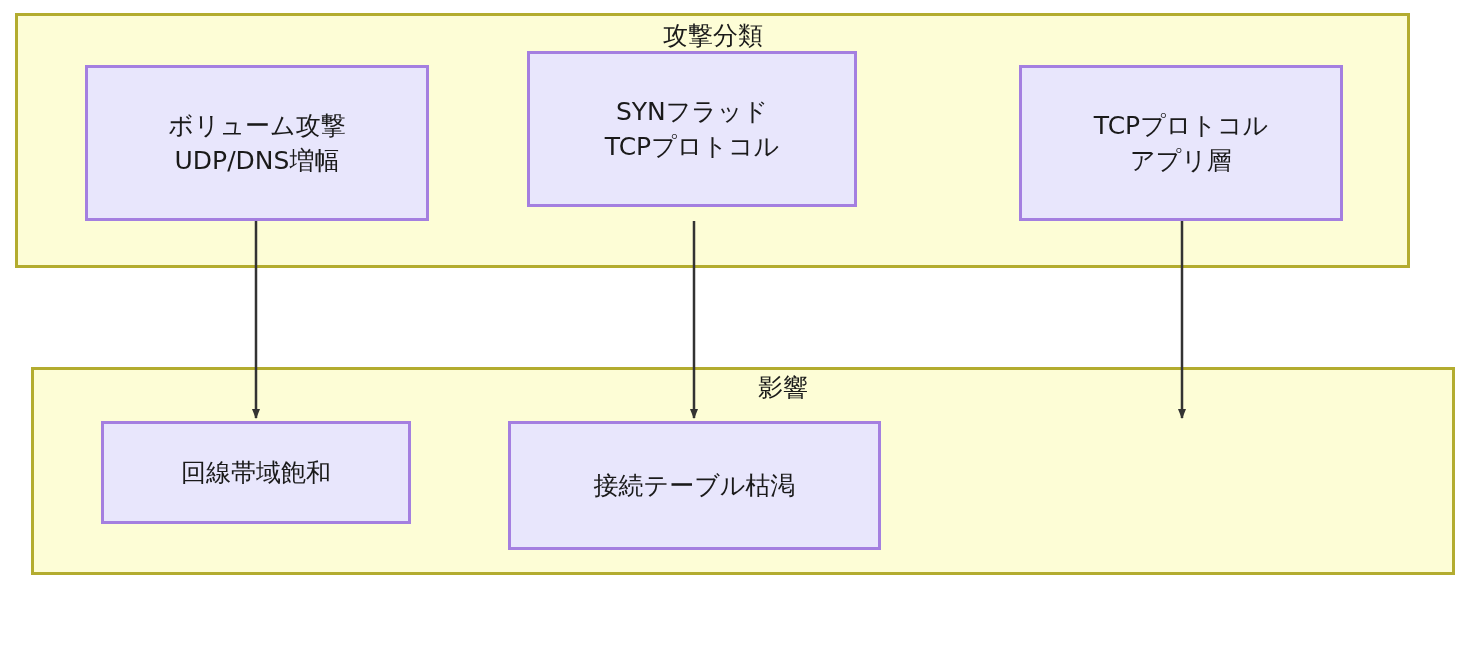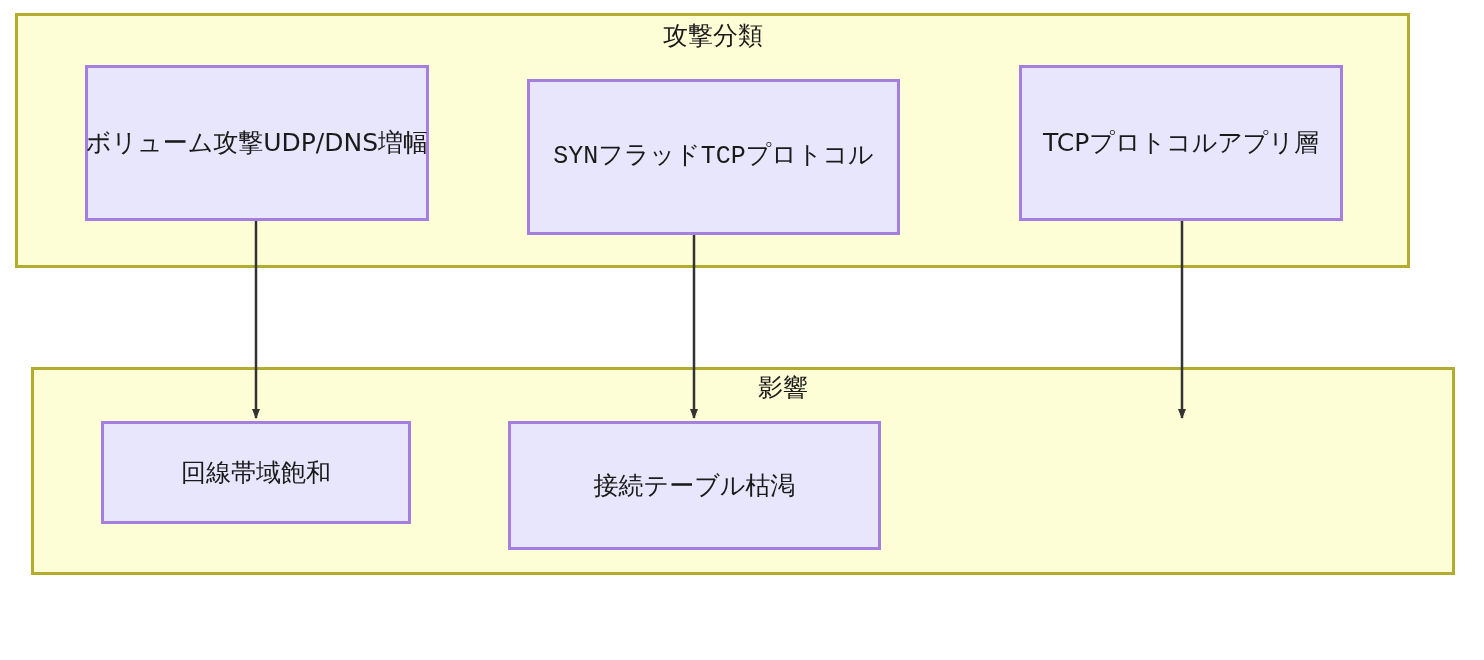--- a/index.html
+++ b/index.html
@@ -60,34 +60,34 @@
     top: 375px;
   }
 
   
   .node {
     position: absolute;
     box-sizing: border-box;
     background: #e8e6fc;
     border: 3px solid #a47fe0;
     display: flex;
-    flex-direction: row;
+    flex-direction: column;
     align-items: center;
     justify-content: center;
     text-align: center;
   }
   .node .line {
     font-size: 25px;
     line-height: 1.42;
     white-space: nowrap;
     color: #1a1a1a;
   }
 
   #node-volumetric { left: 85px;  top: 65px;  width: 344px; height: 156px; }
-  #node-syn        { left: 527px; top: 79px;  width: 373px; height: 156px; font-family: Liberation Mono, monospace; }
+  #node-syn        { left: 527px; top: 51px;  width: 330px; height: 156px; }
   #node-http       { left: 1019px;top: 65px;  width: 324px; height: 156px; }
 
   #node-bandwidth  { left: 101px; top: 421px; width: 310px; height: 103px; }
   #node-conntable  { left: 508px; top: 421px; width: 373px; height: 129px; }
   #node-serverproc { left: 979px; top: 421px; width: 406px; height: 103px; }
 
   
   #edges {
     position: absolute;
     left: 0; top: 0;

